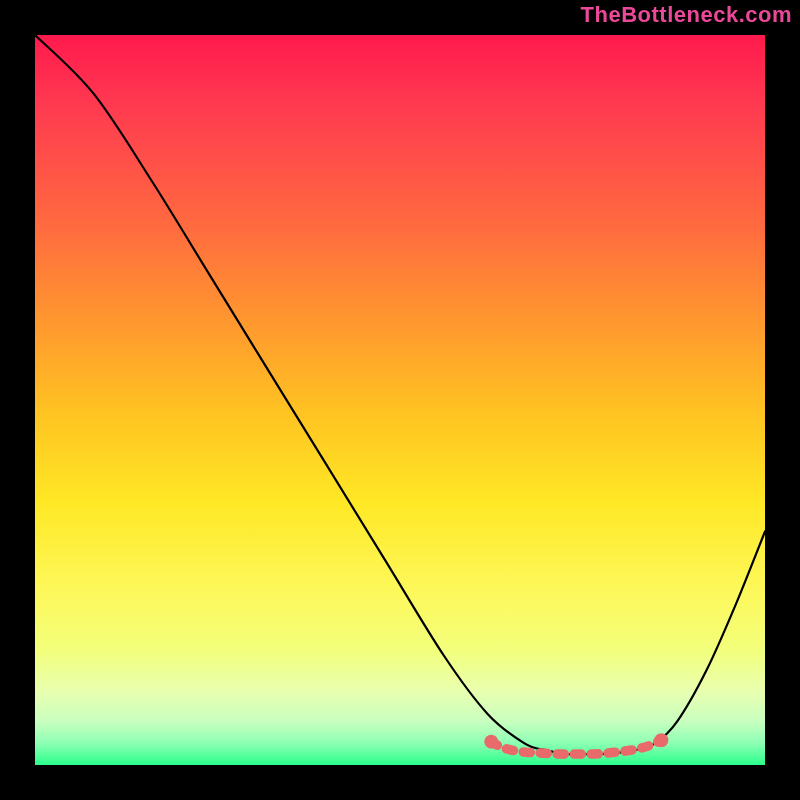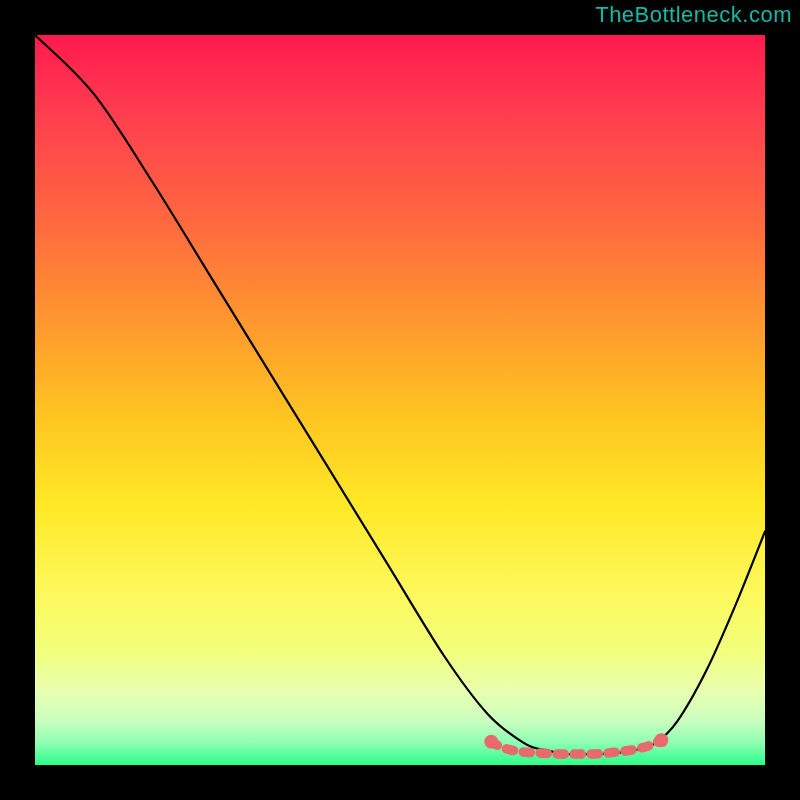--- a/index.html
+++ b/index.html
@@ -13,23 +13,23 @@
   .frame {
     position: relative;
     width: 800px;
     height: 800px;
     background: #000;
   }
   .watermark {
     position: absolute;
     top: 2px;
     right: 8px;
-    color: #14b8a6;
+    color: #ec4899;
     font-size: 22px;
-    font-weight: normal;
+    font-weight: bold;
     letter-spacing: 0.5px;
     z-index: 10;
   }
   .plot-area {
     position: absolute;
     left: 35px;
     top: 35px;
     width: 730px;
     height: 730px;
     overflow: hidden;

